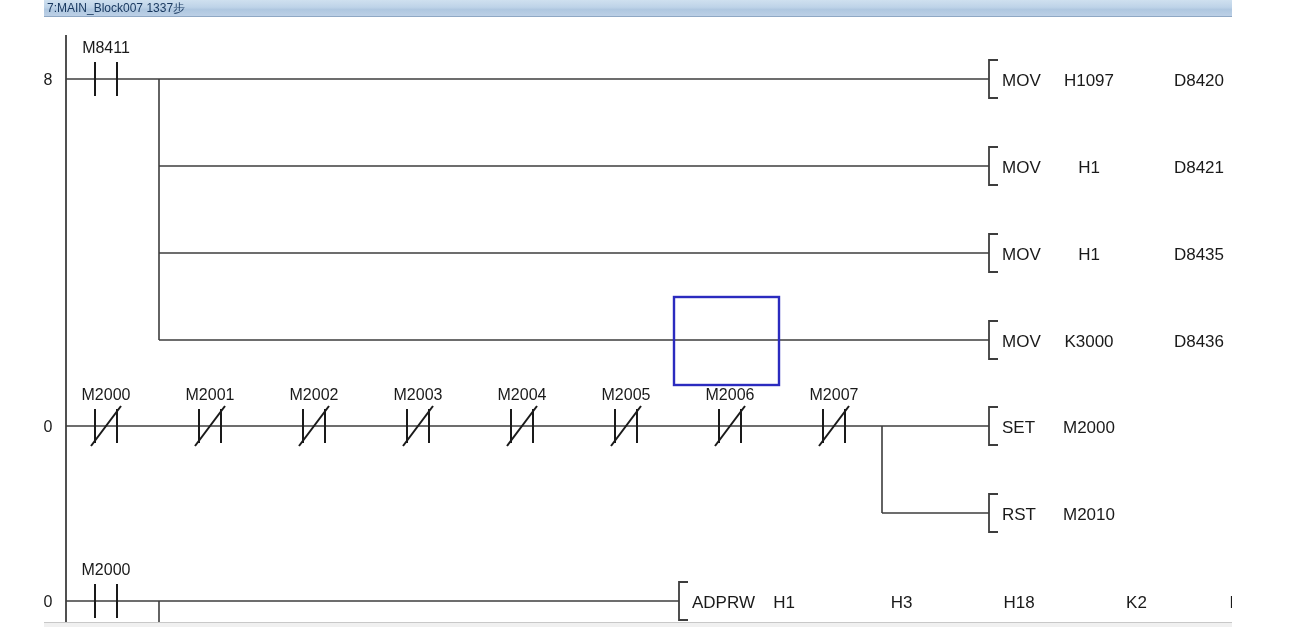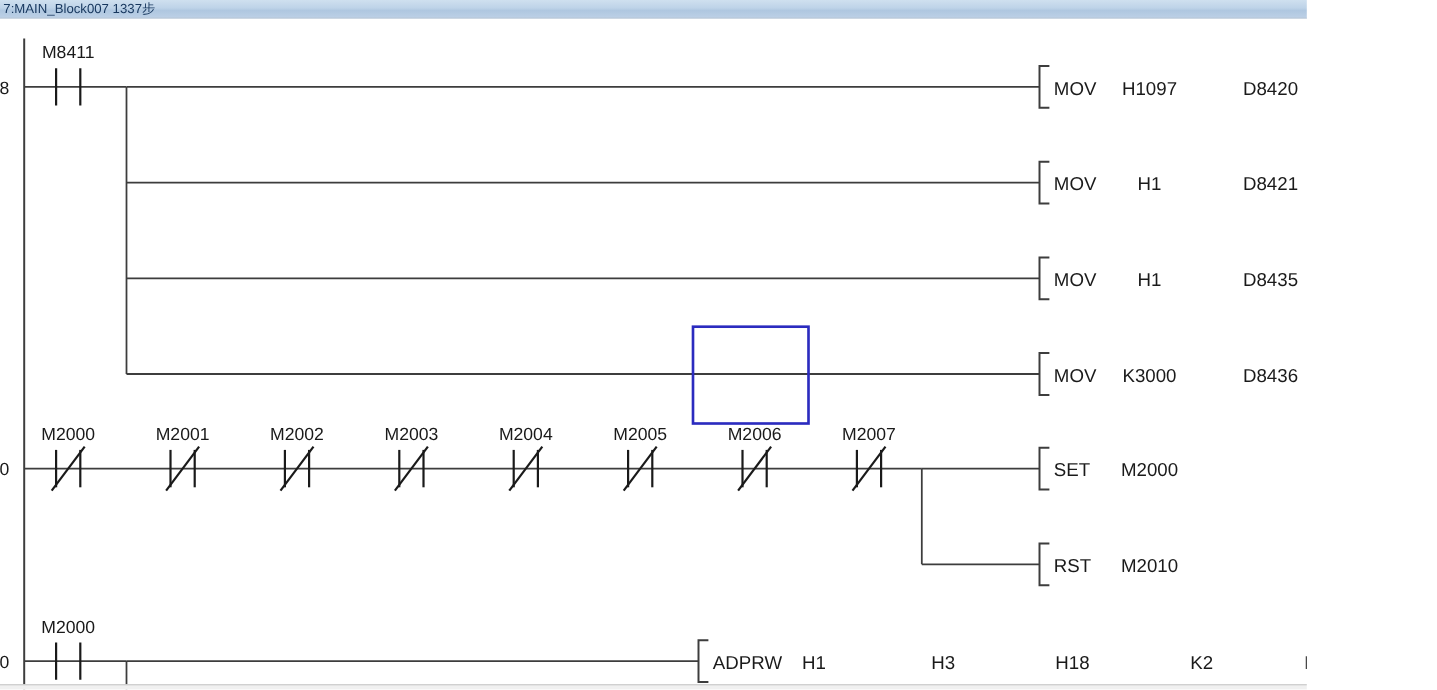--- a/index.html
+++ b/index.html
@@ -10,20 +10,21 @@
     font-family: "Liberation Sans", sans-serif;
     background: #ffffff;
   }
 
   #app {
     position: relative;
     width: 1188px;
     height: 627px;
     overflow: hidden;
     background: #ffffff;
+    margin-left: 44px;
   }
 
   
   .titlebar {
     position: absolute;
     left: 0; top: 0;
     width: 1306px; height: 17px;
     background: linear-gradient(to bottom, #cfe0ef 0%, #bed3e8 45%, #afc7e0 60%, #bcd0e6 100%);
     border-bottom: 1px solid #8fa8c4;
   }

